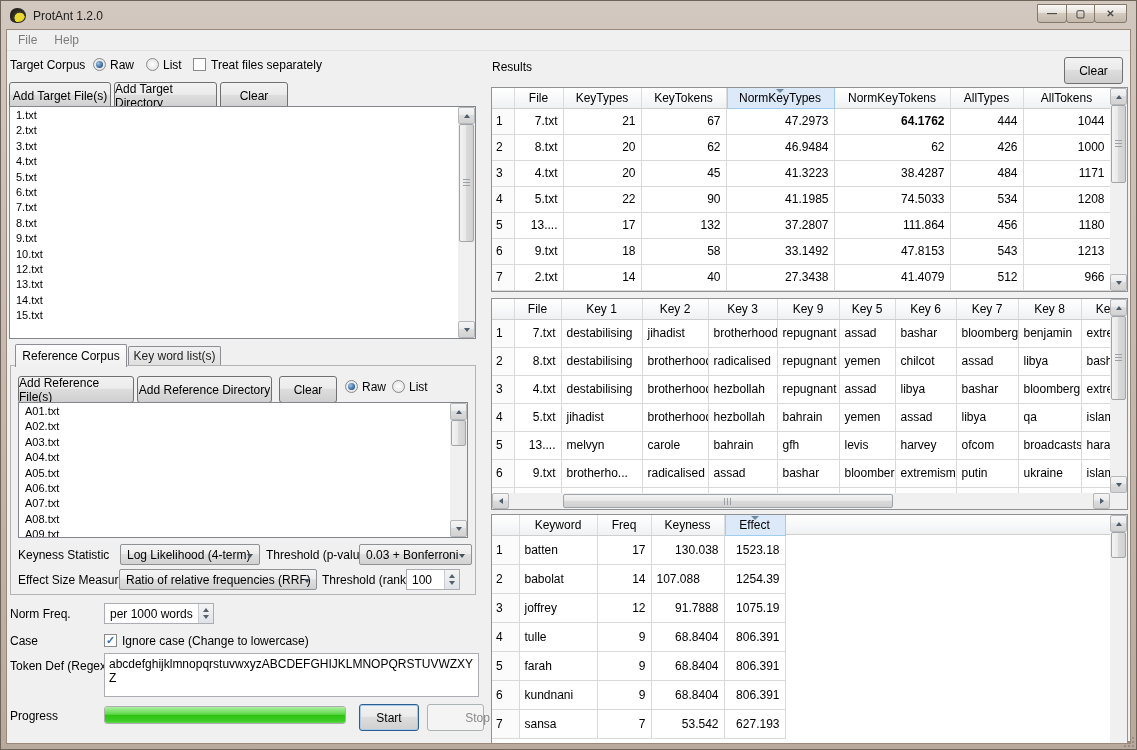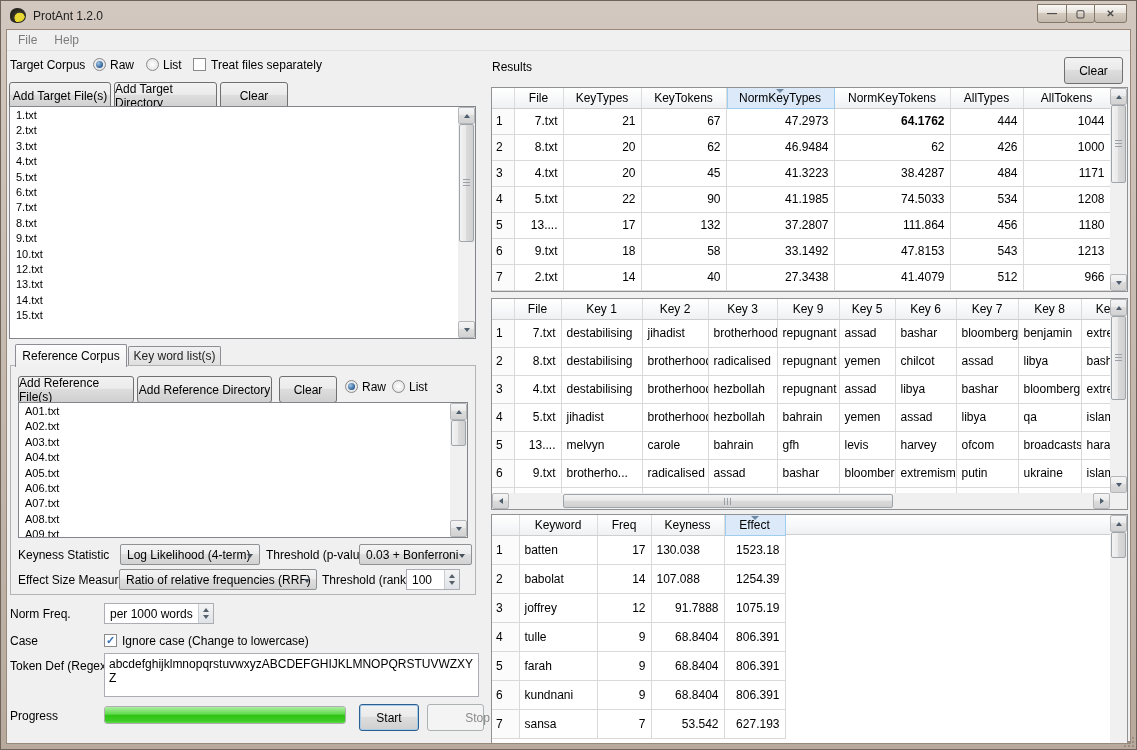--- a/index.html
+++ b/index.html
@@ -569,21 +569,21 @@
               <th>Freq</th>
               <th>Keyness</th>
               <th class="sorted">Effect</th>
             </tr>
           </thead>
           <tbody>
             <tr>
               <td class="rownum">1</td>
               <td style="text-align: left;">batten</td>
               <td style="text-align: right;">17</td>
-              <td style="text-align: left;">130.038</td>
+              <td style="text-align: right;">130.038</td>
               <td style="text-align: right;">1523.18</td>
             </tr>
             <tr>
               <td class="rownum">2</td>
               <td style="text-align: left;">babolat</td>
               <td style="text-align: right;">14</td>
               <td style="text-align: left;">107.088</td>
               <td style="text-align: right;">1254.39</td>
             </tr>
             <tr>

